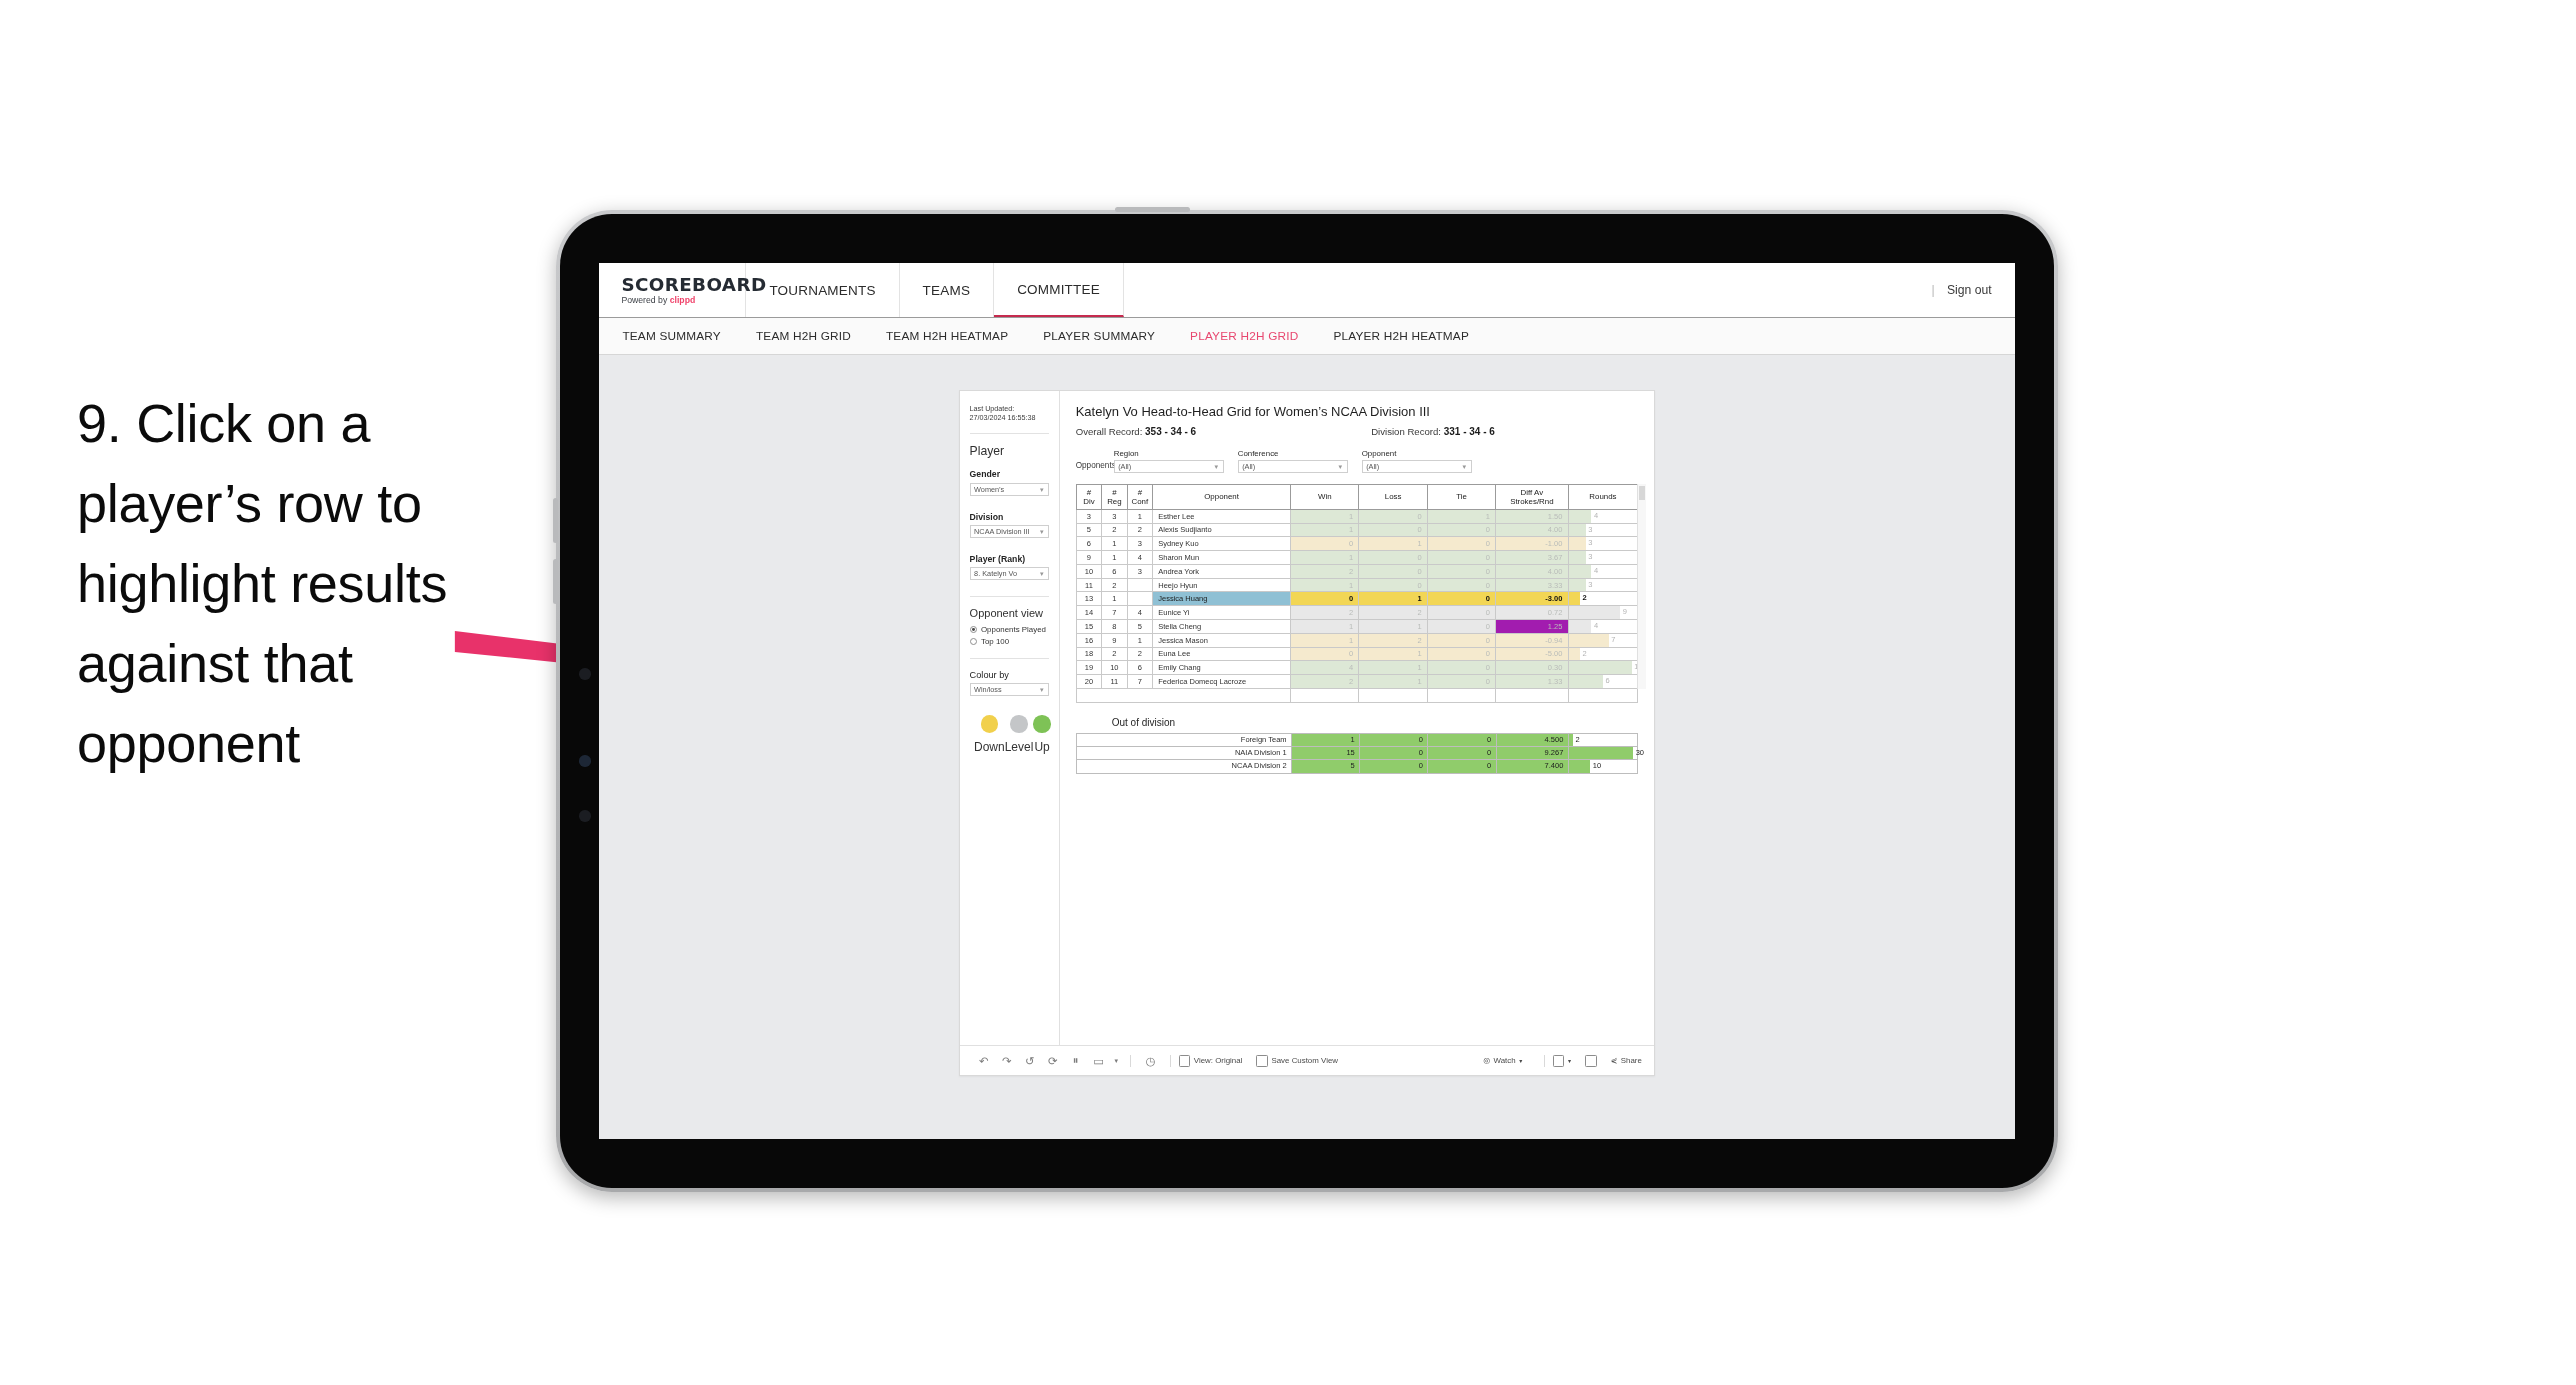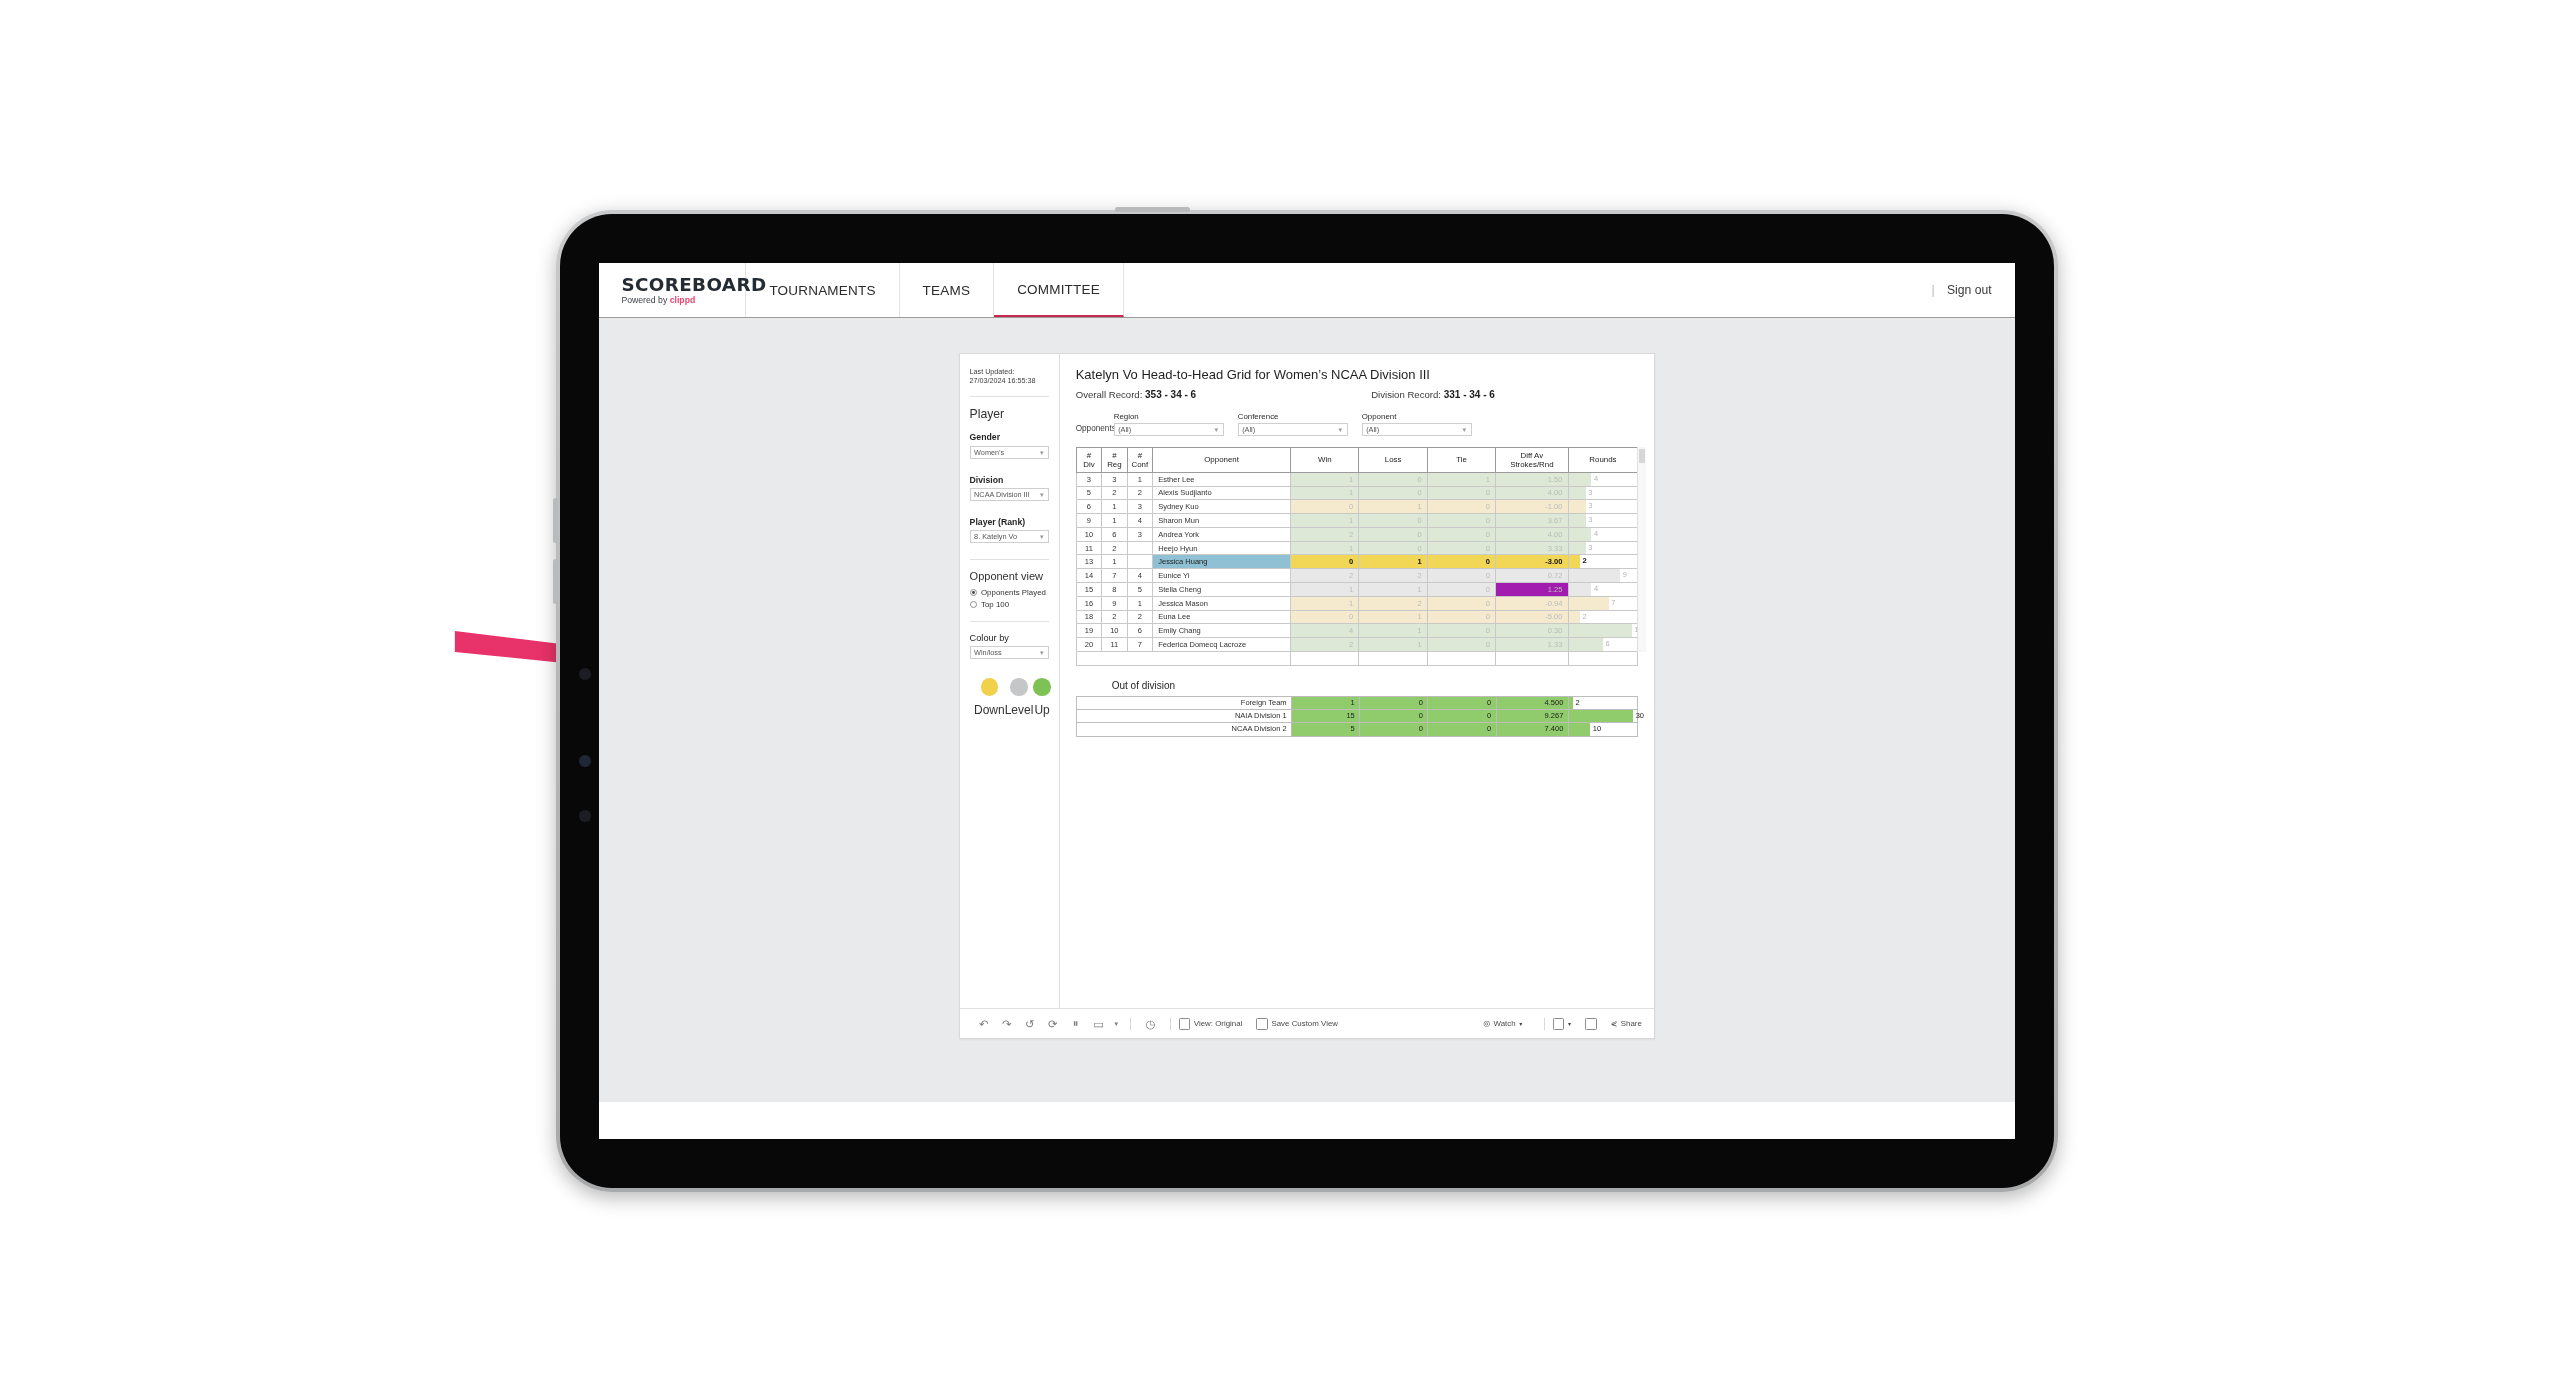--- a/index.html
+++ b/index.html
@@ -160,20 +160,21 @@
   .tb-sep{width:0.9px;height:11.4px;background:#d9d9d9;margin:0 7.9px;}
   .tb-item{display:flex;align-items:center;gap:3.5px;margin-right:14px;color:#4a4a4a;cursor:pointer;}
   .tb-right{margin-left:auto;display:flex;align-items:center;}
   .sq{width:9.6px;height:9.6px;border:1px solid #8c8c8c;border-radius:1.3px;display:inline-block;}
 </style>
 </head>
 <body>
 
 <div class="stage">
 
+  <div class="callout">9. Click on a player’s row to highlight results against that opponent</div>
 
   <div class="arrow-wrap">
     <svg width="664" height="122" viewBox="0 0 760 140">
       <path d="M0,8 L640,86 L640,62 L700,92 L640,122 L640,98 L0,32 Z" fill="#e8326a"></path>
     </svg>
   </div>
 
   <div class="tablet">
     <div class="btn-vol" style="left:-2.6px;top:288px;width:4.4px;height:45px;"></div>
     <div class="btn-vol" style="left:-2.6px;top:349px;width:4.4px;height:45px;"></div>
@@ -193,20 +194,28 @@
           </div>
           <div class="navitem">TOURNAMENTS</div>
           <div class="navitem">TEAMS</div>
           <div class="navitem active">COMMITTEE</div>
           <div class="topbar-right">
             <span class="divider-v">|</span>
             <span>Sign out</span>
           </div>
         </div>
 
+        <div class="subnav">
+          <span>TEAM SUMMARY</span>
+          <span>TEAM H2H GRID</span>
+          <span>TEAM H2H HEATMAP</span>
+          <span>PLAYER SUMMARY</span>
+          <span class="active">PLAYER H2H GRID</span>
+          <span>PLAYER H2H HEATMAP</span>
+        </div>
 
         <div class="appbody">
           <div class="dash">
             <div class="dash-main">
 
               <div class="side">
                 <div class="side-upd">Last Updated: 27/03/2024 16:55:38</div>
                 <div class="hr"></div>
                 <div class="side-h1">Player</div>
 

